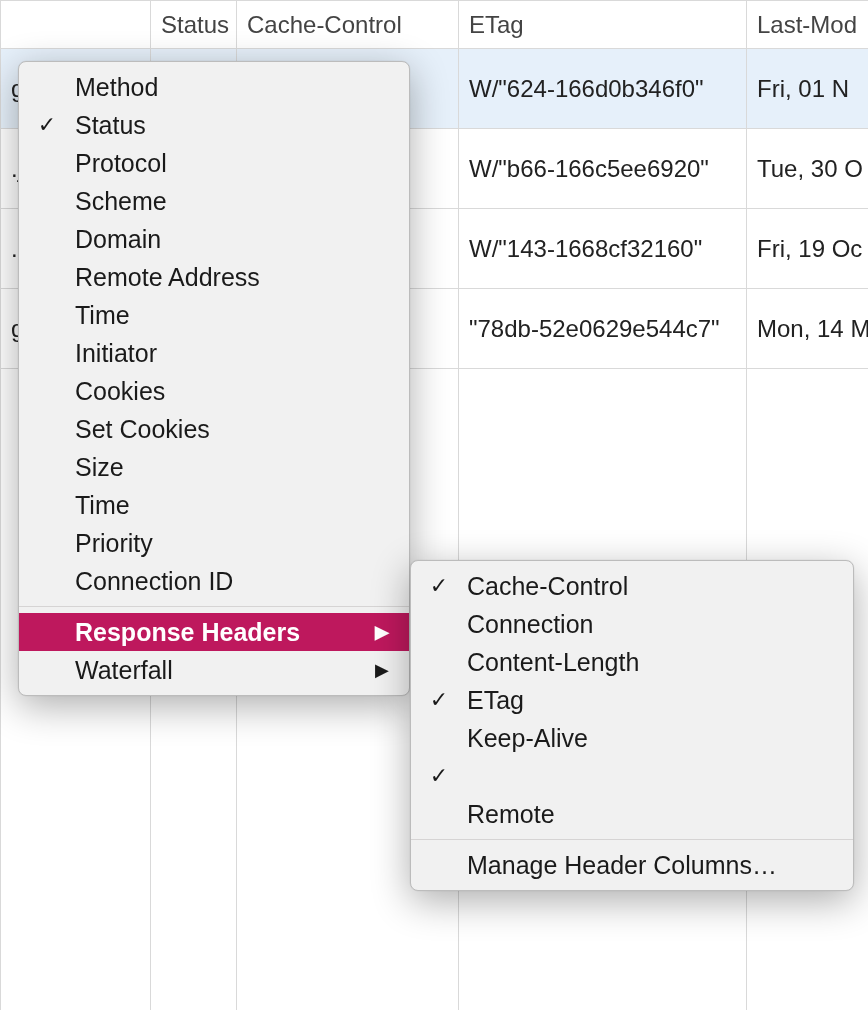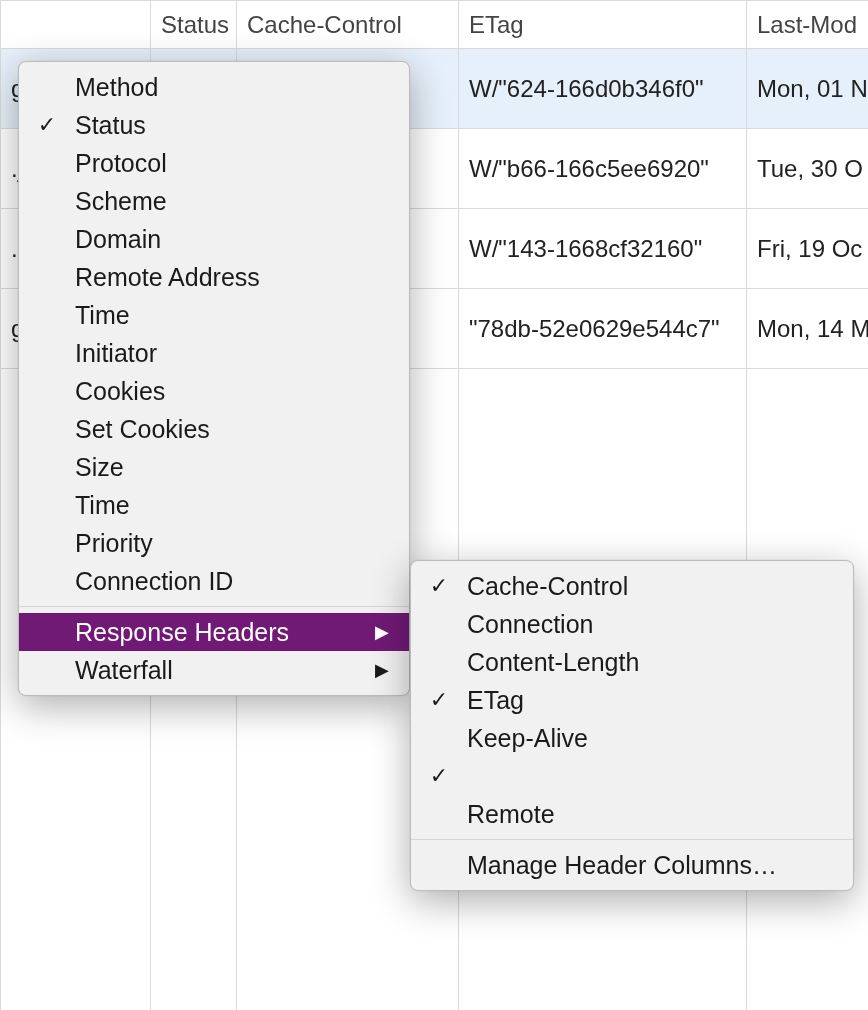--- a/index.html
+++ b/index.html
@@ -90,22 +90,23 @@
     text-align: left;
     font-size: 18px;
     color: #1a1a1a;
   }
   .menu-sep {
     height: 1px;
     margin: 6px 0;
     background: #d6d4d4;
   }
   .menu-item.highlight {
-    background: #701a75;
+    background: #be185d;
     color: #fff;
+    font-weight: bold;
   }
   .menu-item.highlight .check,
   .menu-item.highlight .label,
   .menu-item.highlight .arrow {
     color: #fff;
   }
 
   
   .menu-sub {
     left: 410px; top: 560px;
@@ -136,21 +137,21 @@
       <th>ETag</th>
       <th>Last-Mod</th>
     </tr>
   </thead>
   <tbody>
     <tr class="row-highlight">
       <td>g</td>
       <td></td>
       <td></td>
       <td>W/"624-166d0b346f0"</td>
-      <td>Mon, 01 N</td>
+      <td>Fri, 01 N</td>
     </tr>
     <tr>
       <td>.js</td>
       <td></td>
       <td>=0</td>
       <td>W/"b66-166c5ee6920"</td>
       <td>Tue, 30 O</td>
     </tr>
     <tr>
       <td>.c</td>

